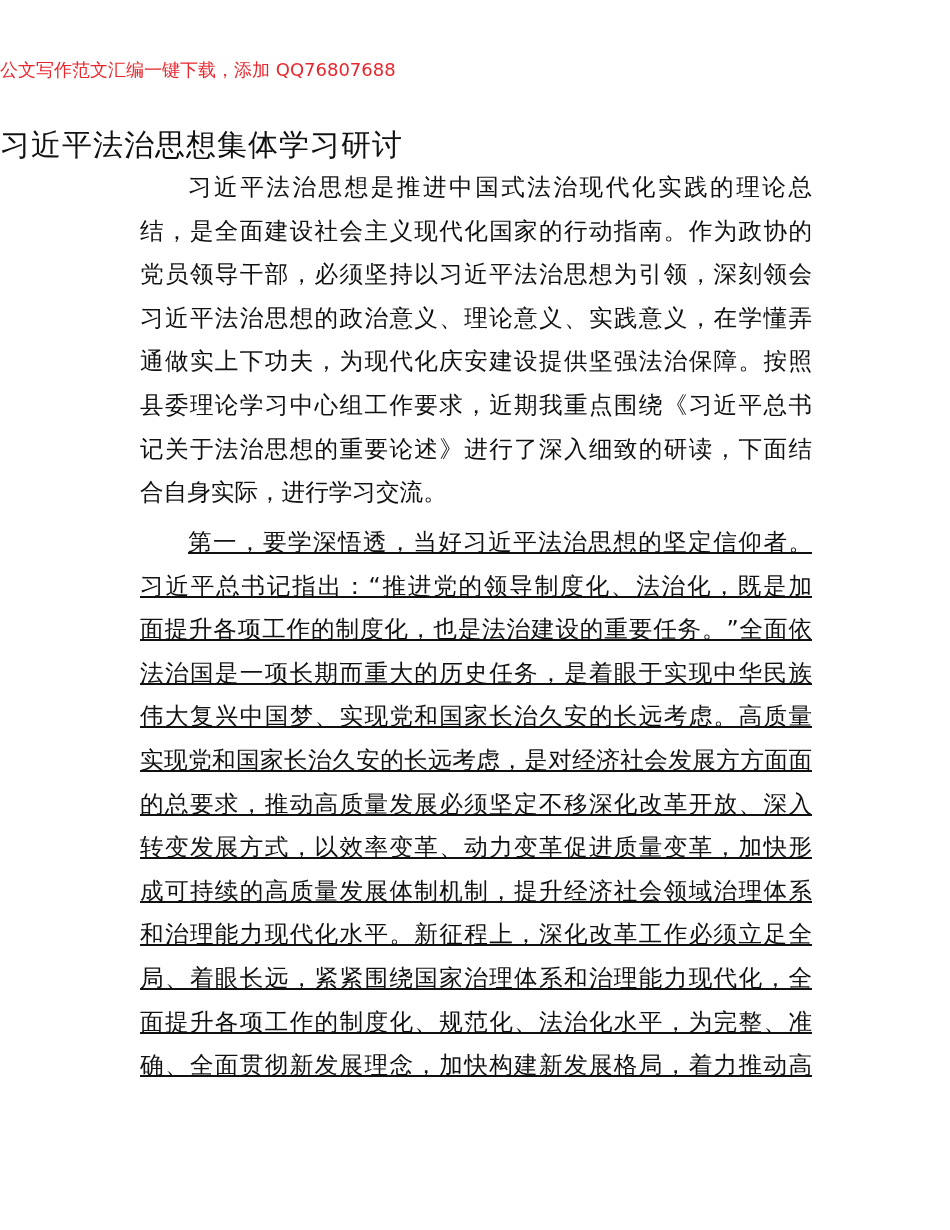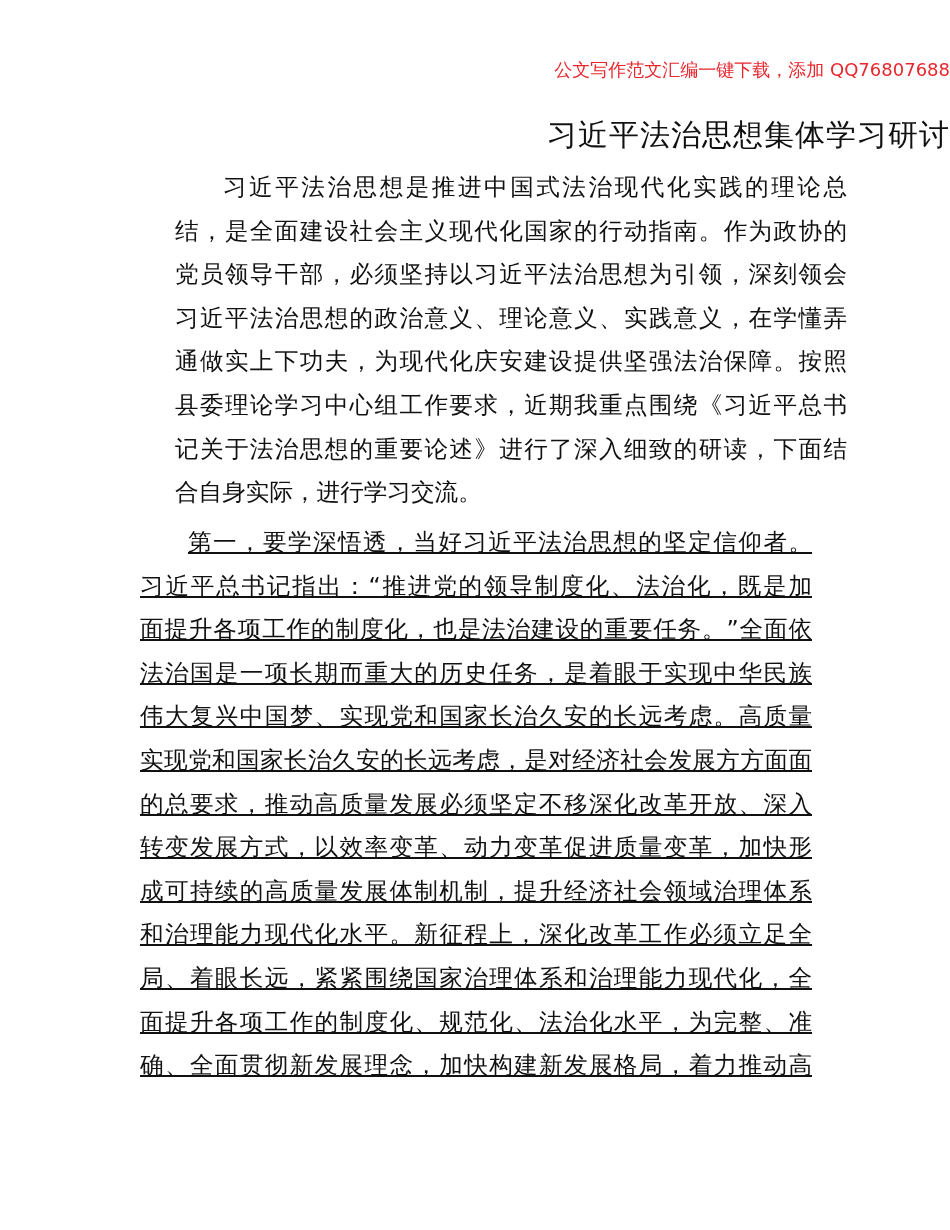--- a/index.html
+++ b/index.html
@@ -20,32 +20,32 @@
       left: 0;
       top: 0;
       width: 950px;
       height: 1230px;
     }
     .header-note {
       position: absolute;
       top: 57px;
       left: 0;
       width: 950px;
-      text-align: right;
+      text-align: left;
       font-size: 18px;
       line-height: 26px;
       color: #e8262d;
       letter-spacing: 0px;
     }
     .doc-title {
       position: absolute;
-      top: 114px;
+      top: 124px;
       left: 0;
       width: 950px;
-      text-align: right;
+      text-align: left;
       font-size: 30px;
       line-height: 42px;
       color: #111111;
       letter-spacing: 1px;
     }
     .body-text {
       position: absolute;
       left: 140px;
       width: 672px;
       font-size: 23.6px;
@@ -58,21 +58,21 @@
       text-align: justify;
       text-align-last: justify;
       height: 43.6px;
     }
     .line.last {
       text-align-last: left;
     }
     .line.indent {
       padding-left: 48px;
     }
-    #para1 { top: 166px; margin-left: 35px; }
+    #para1 { top: 166px; }
     #para2 { top: 521px; text-decoration: underline; }
   </style>
 </head>
 <body>
 
 <div class="page">
 
   <div class="header-note">公文写作范文汇编一键下载，添加 QQ76807688</div>
 
   <div class="doc-title">习近平法治思想集体学习研讨</div>

